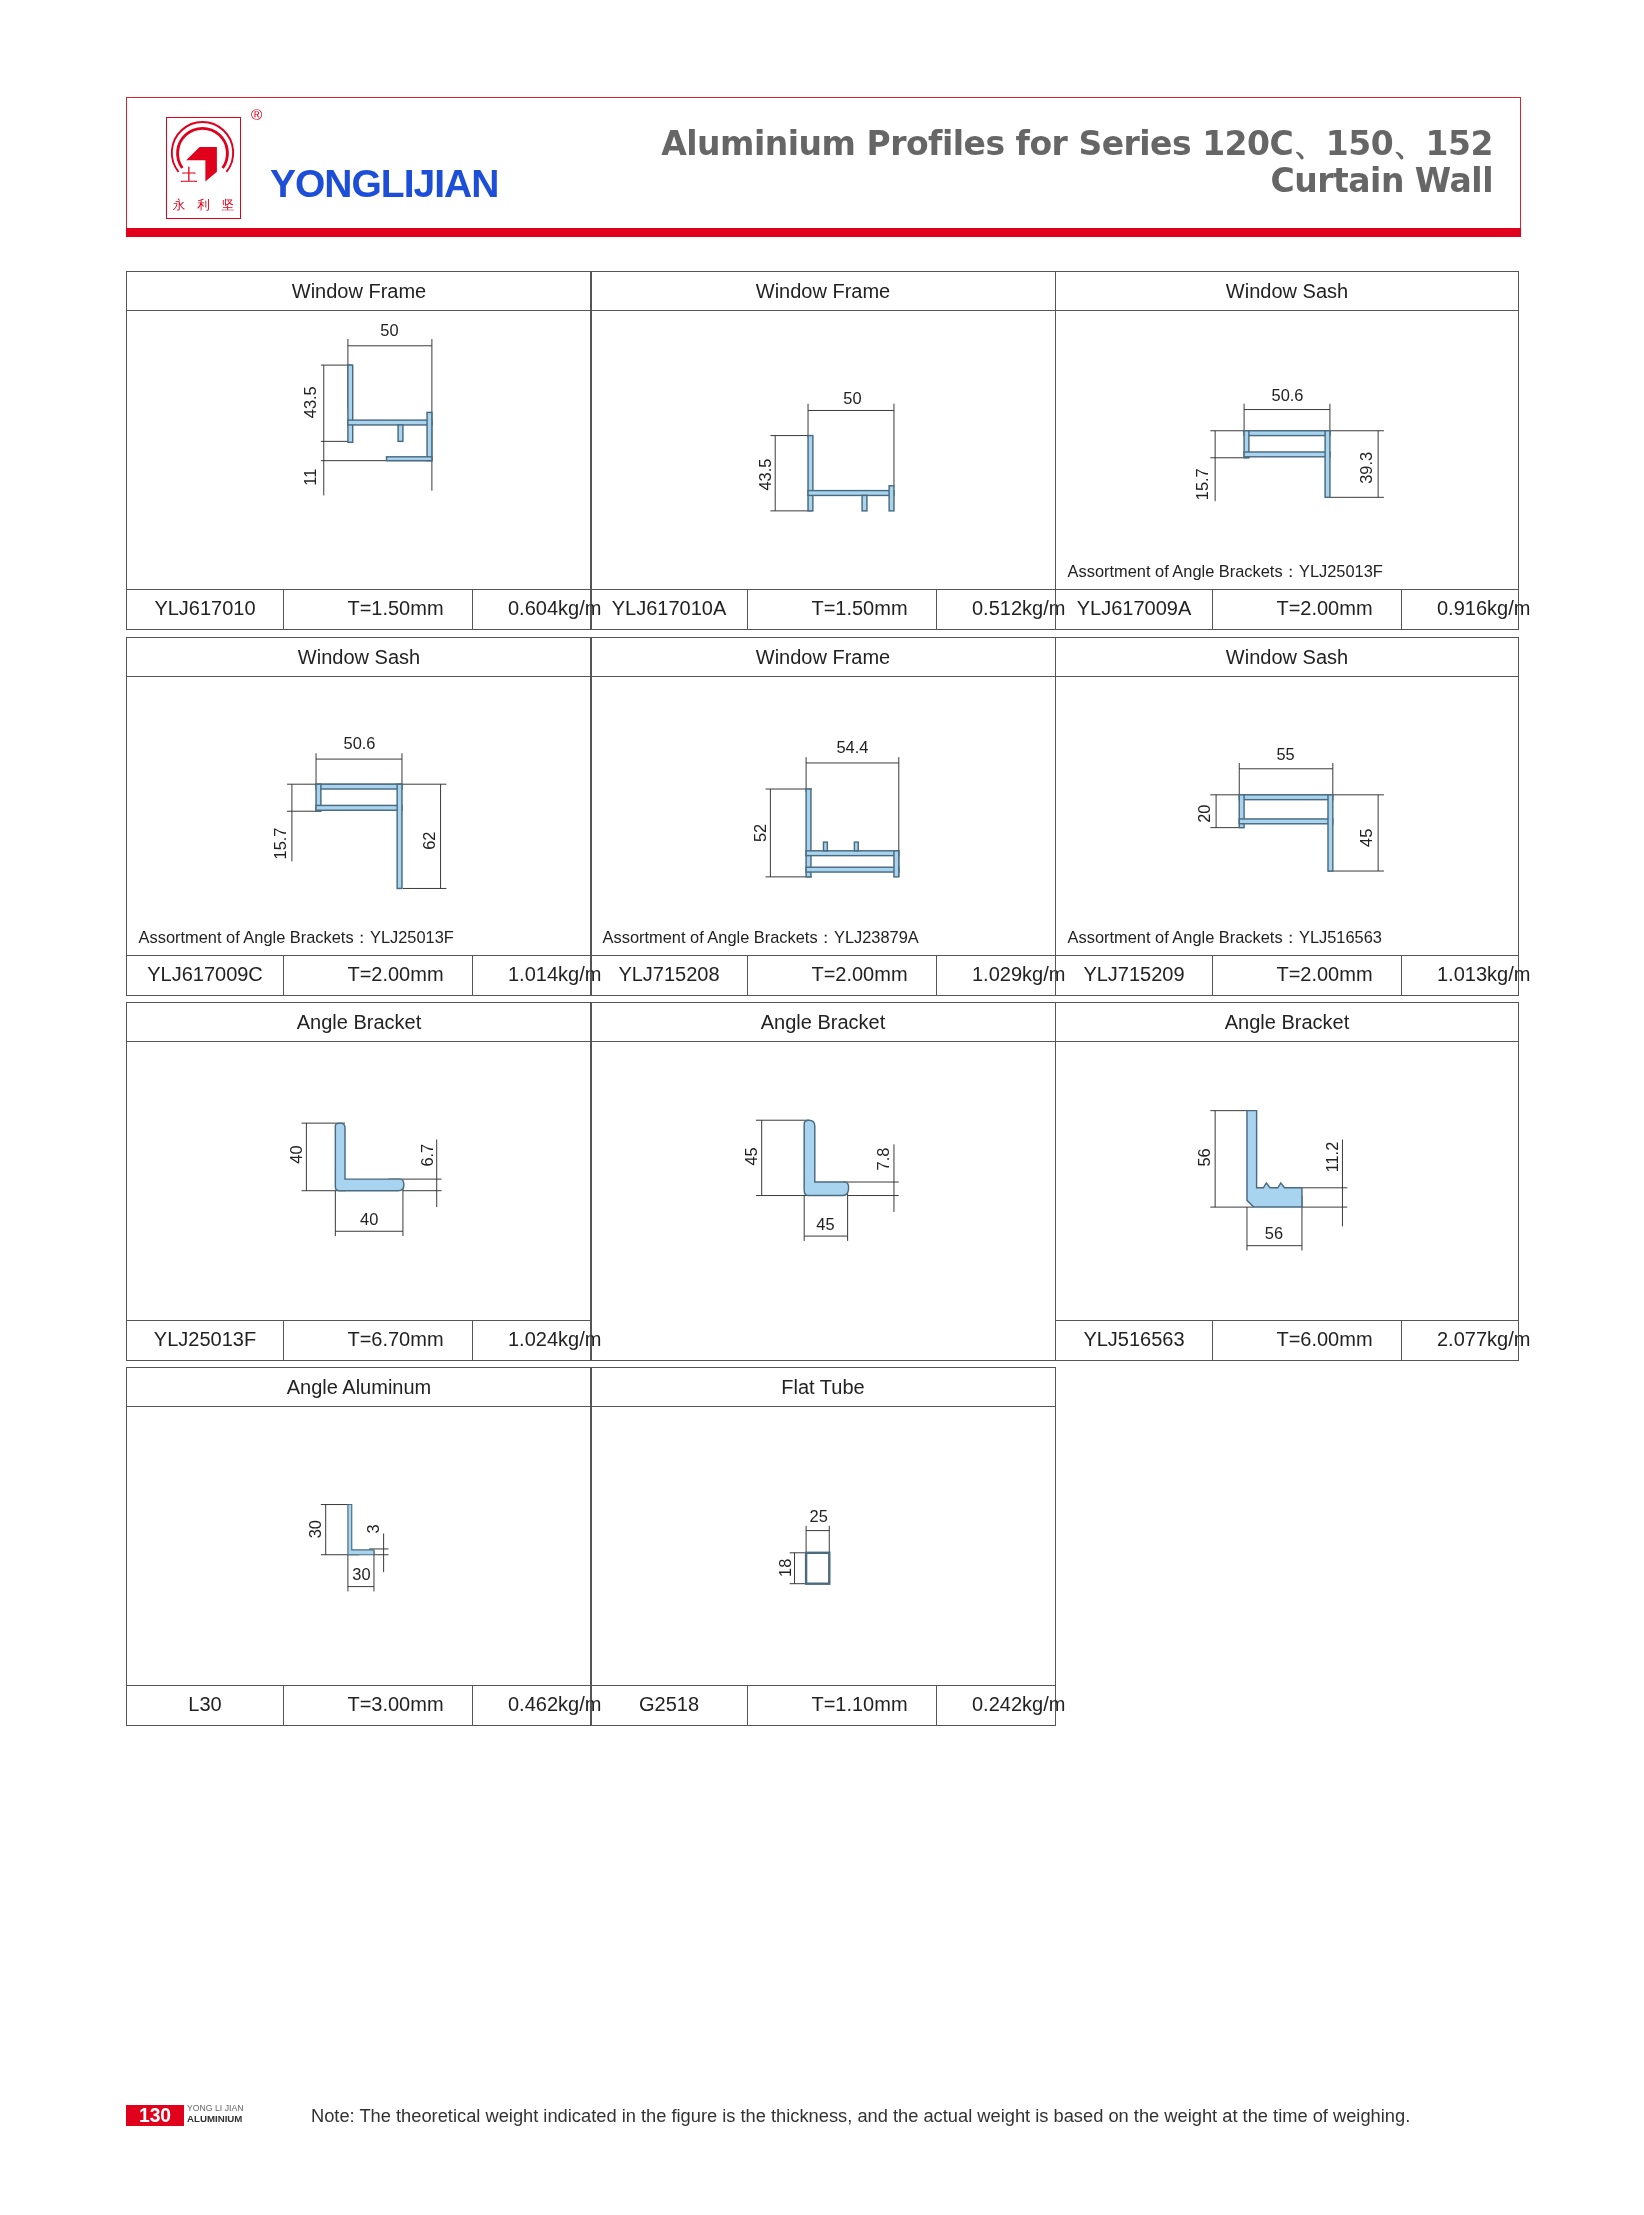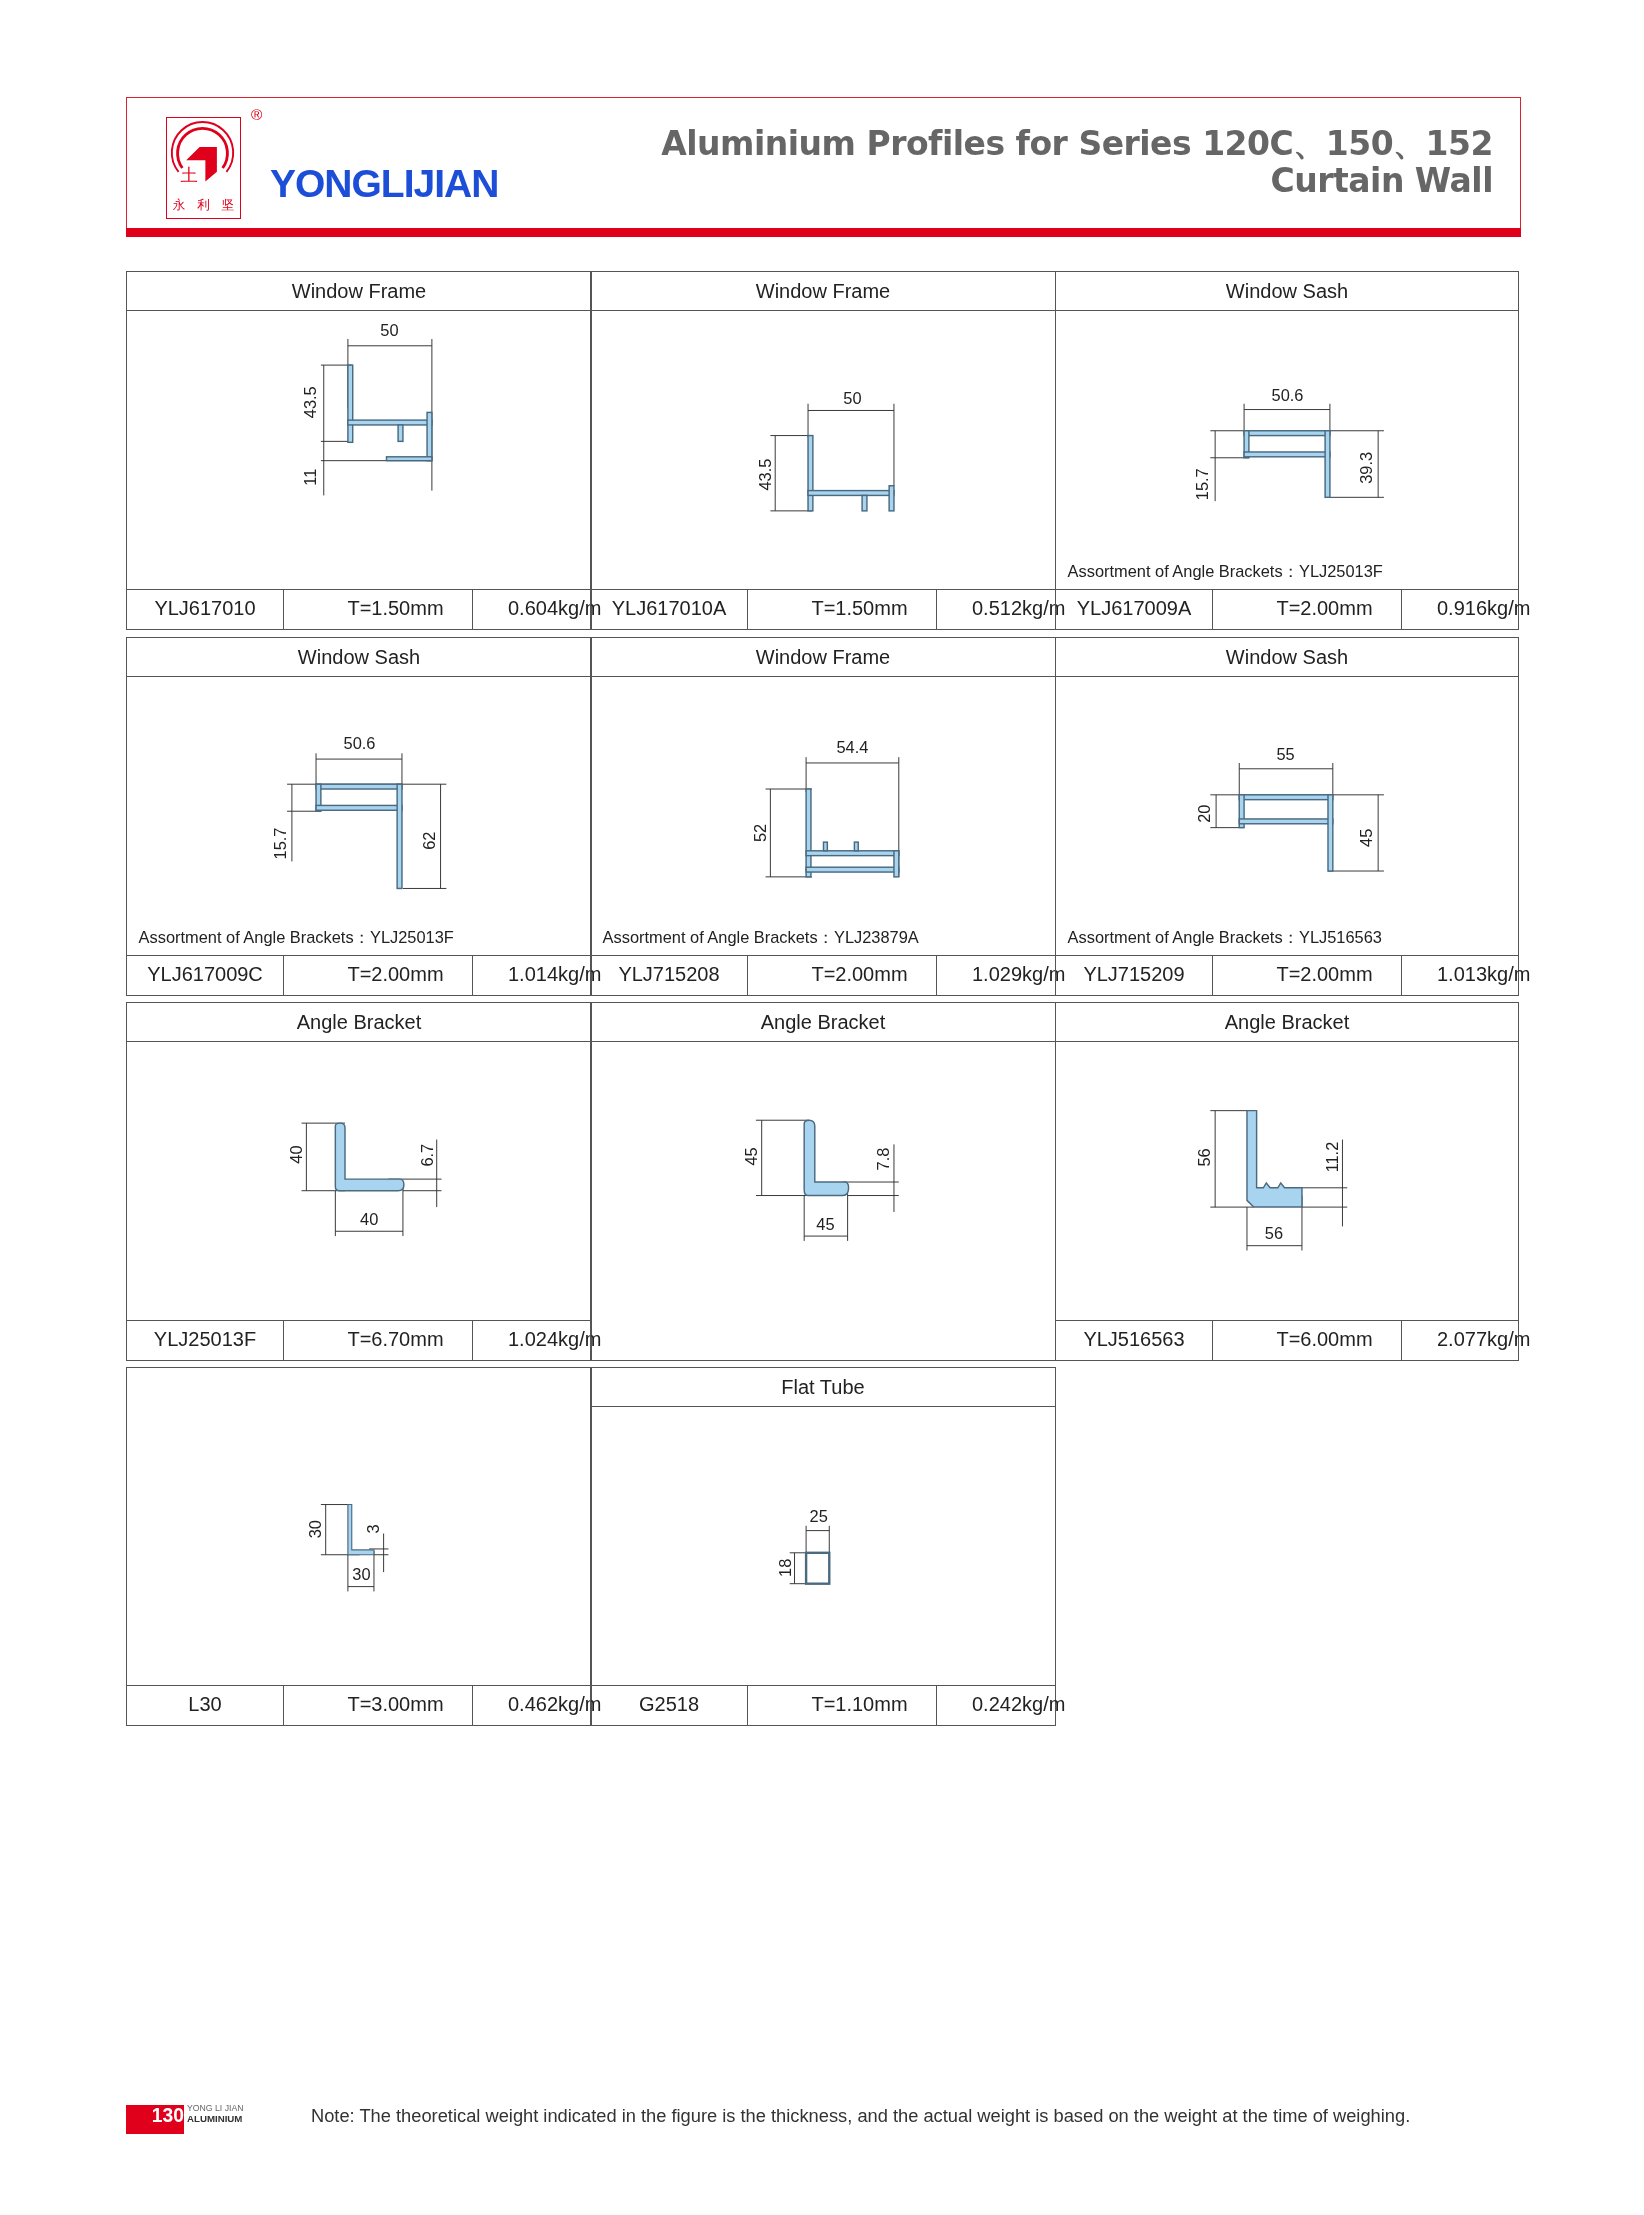--- a/index.html
+++ b/index.html
@@ -15,21 +15,21 @@
   .cell{position:absolute;top:0;height:359px;border:1.9px solid #555;box-sizing:border-box;}
   .cell-title{position:absolute;left:0;top:0;right:0;height:38px;border-bottom:1.9px solid #555;text-align:center;line-height:38px;font-size:20px;color:#222;}
   .cell-body{position:absolute;left:0;right:0;top:40px;height:279px;}
   .cell-data{position:absolute;left:0;right:0;bottom:0;height:39px;border-top:1.9px solid #555;display:flex;gap:35px;}
   .cell-data span{flex:1;text-align:center;line-height:37px;font-size:20px;border-right:1.9px solid #555;}
   .cell-data span:last-child{border-right:none;}
   .cell-data span:first-child{flex:0 0 156px;}
   .cell-data span:nth-child(2){flex:0 0 153px;}
   .assort{position:absolute;left:11.6px;bottom:7.7px;font-size:16.4px;color:#222;}
   .drawing{position:absolute;left:0;top:0;width:100%;height:100%;}
-  .footer-badge{position:absolute;left:126px;top:2105px;width:58px;height:29px;background:#e0001b;color:#fff;font-weight:bold;font-size:19.3px;line-height:21px;text-align:right;}
+  .footer-badge{position:absolute;left:126px;top:2105px;width:58px;height:21px;background:#e0001b;color:#fff;font-weight:bold;font-size:19.3px;line-height:21px;text-align:center;}
   .footer-brand{position:absolute;left:187px;top:2103px;font-size:8.7px;color:#666;line-height:10.6px;}
   .footer-brand b{color:#333;font-size:9.7px;}
   .footer-note{position:absolute;left:311px;top:2105px;font-size:18.3px;color:#333;}
 </style>
 </head>
 <body>
 
 <div class="header">
   <div class="logo-box">
     <svg width="71" height="77" viewBox="0 0 74 80">
@@ -322,20 +322,21 @@
     <div class="cell-data">
       <span>YLJ516563</span>
       <span>T=6.00mm</span>
       <span>2.077kg/m</span>
     </div>
   </div>
 </div>
 
 <div class="block" style="top:1367px;width:931px;">
   <div class="cell" style="left:0;width:466px;">
+    <div class="cell-title">Angle Aluminum</div>
     <div class="cell-body">
       <svg class="drawing" viewBox="0 0 479 289">
         <g fill="none" stroke="#333" stroke-width="1">
           <line x1="200" y1="100" x2="232" y2="100"></line>
             <line x1="200" y1="152" x2="240" y2="152"></line>
           <line x1="205" y1="100" x2="205" y2="152"></line>
           <line x1="228" y1="152" x2="228" y2="190"></line>
             <line x1="255" y1="148" x2="255" y2="190"></line>
           <line x1="228" y1="185" x2="255" y2="185"></line>
           <line x1="250" y1="146" x2="270" y2="146"></line>

